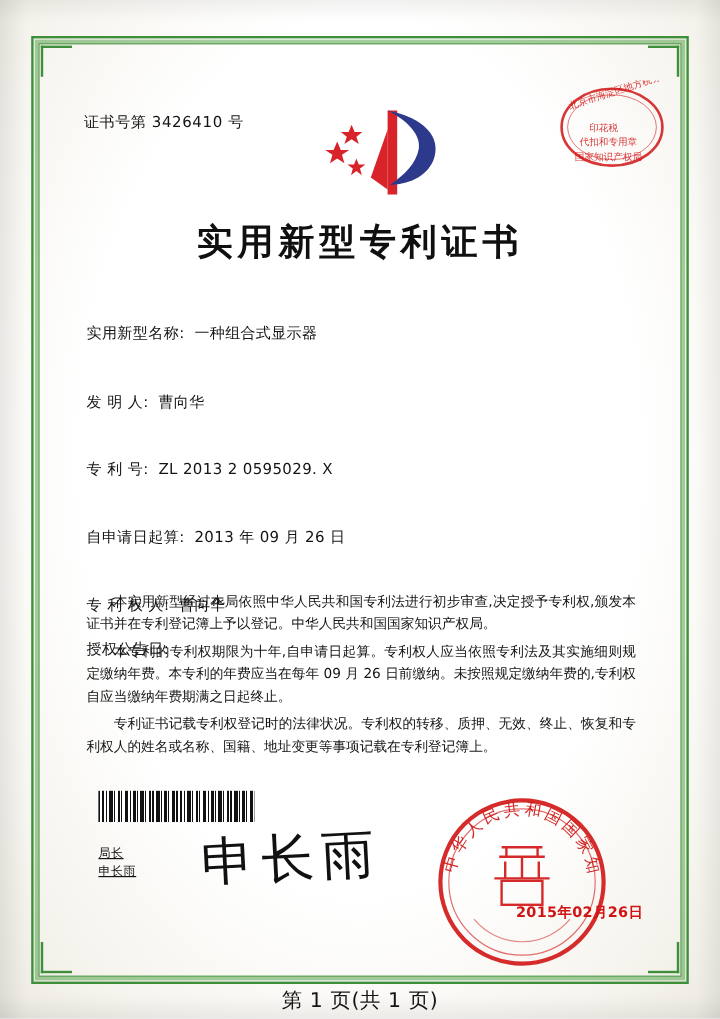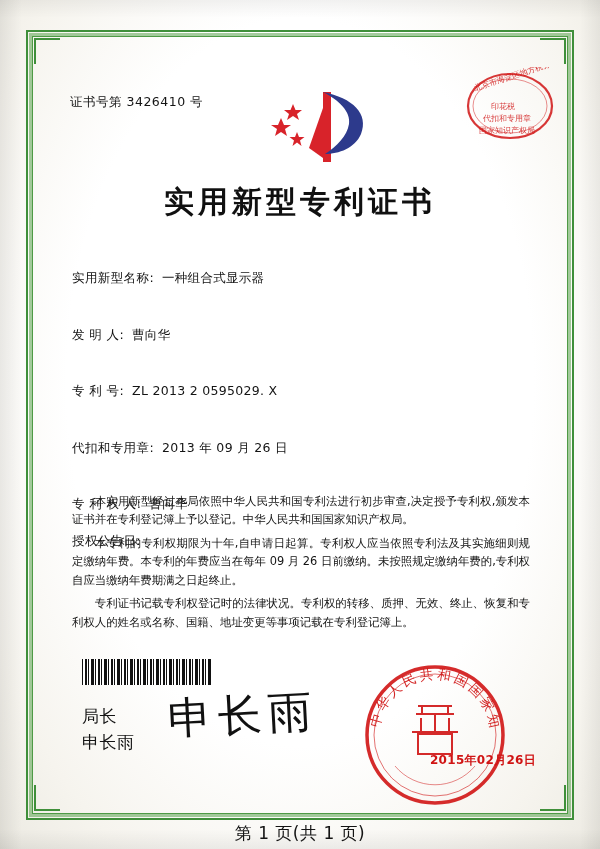--- a/index.html
+++ b/index.html
@@ -152,23 +152,24 @@
       #111 0px, #111 1px, #fff 1px, #fff 3px,
       #111 3px, #111 5px, #fff 5px, #fff 6px,
       #111 6px, #111 7px, #fff 7px, #fff 9px,
       #111 9px, #111 12px, #fff 12px, #fff 13px
     );
   }
 
   .sign-block {
     position: absolute;
     left: 22px; top: 640px;
-    font-size: 17px;
+    font-size: 10px;
     line-height: 1.5;
     color: #141414;
+    text-decoration: underline;
   }
   .sign-block .ln { display: block; letter-spacing: .5px; }
 
   .signature {
     position: absolute;
     left: 108px; top: 620px;
     width: 230px; height: 70px;
     font-family: "DejaVu Serif", "Liberation Serif", serif;
     font-size: 44px;
     color: #111;
@@ -263,21 +264,21 @@
         <span class="label">发 明 人:</span>
         <span class="value">曹向华</span>
       </div>
 
       <div class="field">
         <span class="label">专 利 号:</span>
         <span class="value">ZL 2013 2 0595029. X</span>
       </div>
 
       <div class="field">
-        <span class="label">代扣和专用章:</span>
+        <span class="label">自申请日起算:</span>
         <span class="value">2013 年 09 月 26 日</span>
       </div>
 
       <div class="field">
         <span class="label">专 利 权 人:</span>
         <span class="value">曹向华</span>
       </div>
 
       <div class="field">
         <span class="label">授权公告日:</span>

